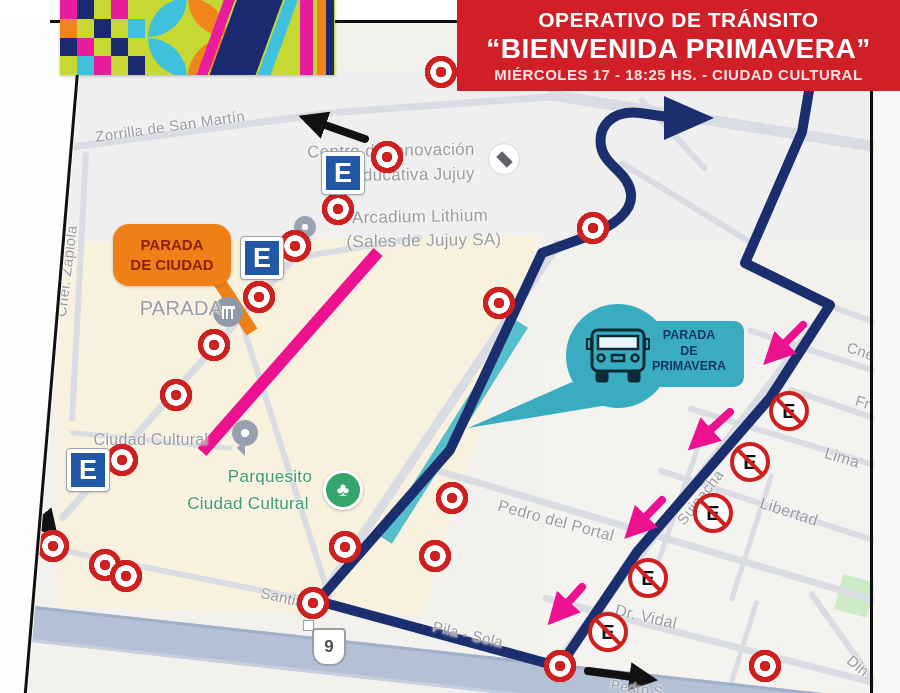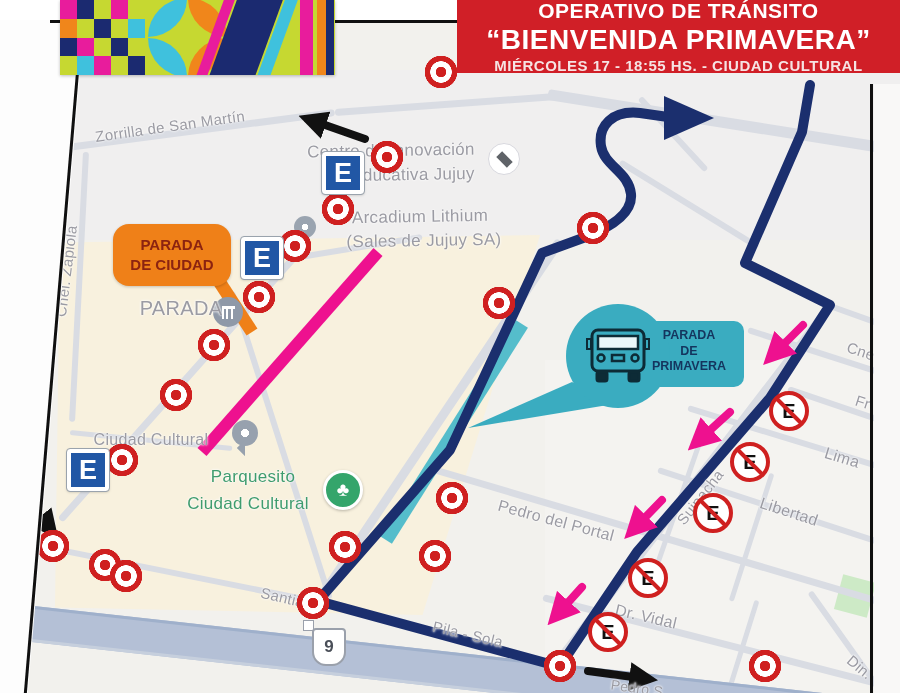--- a/index.html
+++ b/index.html
@@ -48,21 +48,21 @@
   
   .margin-left{position:absolute;left:-10px;top:-24px;width:90px;height:800px;background:#fdfdfd;
     transform:rotate(4.8deg);transform-origin:90px 96px;}
   .frame-left{position:absolute;left:76px;top:72px;width:3px;height:640px;background:#101010;
     transform:rotate(4.8deg);transform-origin:0 0;}
   .frame-right{position:absolute;left:870px;top:84px;width:3px;height:609px;background:#101010;}
   .margin-right{position:absolute;left:874px;top:84px;width:26px;height:609px;background:#f9f8f7;}
   .frame-top{position:absolute;left:50px;top:20px;width:412px;height:3px;background:#101010;}
   .margin-top{position:absolute;left:0;top:0;width:462px;height:20px;background:#fff;}
   
-  .banner{position:absolute;left:457px;top:0;width:443px;height:73px;background:var(--c-red);
+  .banner{position:absolute;left:457px;top:0;width:443px;height:91px;background:var(--c-red);
     color:#fff;text-align:center;display:flex;flex-direction:column;justify-content:center;gap:1px;}
   .banner .l1{font-size:21px;font-weight:800;letter-spacing:.5px;}
   .banner .l2{font-size:28px;font-weight:800;letter-spacing:.5px;}
   .banner .l3{font-size:15px;font-weight:600;color:#f6e3e3;letter-spacing:.5px;}
   
   .logo{position:absolute;left:60px;top:0;width:275px;height:75px;background:var(--c-lime);overflow:hidden;box-shadow:0 1px 3px rgba(0,0,0,.25);}
   #logo-grid{position:absolute;left:0;top:0;width:85px;height:75px;display:grid;
     grid-template-columns:repeat(5,1fr);grid-template-rows:repeat(4,1fr);}
   .petal{position:absolute;width:39px;height:39px;}
   .p-tl{left:88px;top:-2px;background:var(--c-cyan);border-radius:100% 0 100% 0;}
@@ -164,21 +164,21 @@
       </div>
     <div id="labels">
         <div class="mlabel g" style="left: 170px; top: 126px; font-size: 15px; transform: translate(-50%, -50%) rotate(-8deg);">Zorrilla de San Martín</div>
         <div class="mlabel g" style="left: 66px; top: 271px; font-size: 15px; transform: translate(-50%, -50%) rotate(-83deg);">Cnel. Zapiola</div>
         <div class="mlabel g" style="left: 391px; top: 151px; font-size: 17px; transform: translate(-50%, -50%) rotate(-1deg);">Centro de Innovación</div>
         <div class="mlabel g" style="left: 413px; top: 175px; font-size: 17px; transform: translate(-50%, -50%) rotate(-1deg);">Educativa Jujuy</div>
         <div class="mlabel g" style="left: 420px; top: 217px; font-size: 17px; transform: translate(-50%, -50%) rotate(-1deg);">Arcadium Lithium</div>
         <div class="mlabel g" style="left: 424px; top: 241px; font-size: 17px; transform: translate(-50%, -50%) rotate(-1deg);">(Sales de Jujuy SA)</div>
         <div class="mlabel g" style="left: 181px; top: 308px; font-size: 20px; transform: translate(-50%, -50%) rotate(0deg);">PARADA</div>
         <div class="mlabel g" style="left: 151px; top: 440px; font-size: 16px; transform: translate(-50%, -50%) rotate(0deg);">Ciudad Cultural</div>
-        <div class="mlabel gr" style="left: 253px; top: 477px; font-size: 17px; transform: translate(-50%, -50%) rotate(0deg); text-align: right;">Parquesito</div>
+        <div class="mlabel gr" style="left: 270px; top: 477px; font-size: 17px; transform: translate(-50%, -50%) rotate(0deg); text-align: right;">Parquesito</div>
         <div class="mlabel gr" style="left: 248px; top: 504px; font-size: 17px; transform: translate(-50%, -50%) rotate(0deg);">Ciudad Cultural</div>
         <div class="mlabel g" style="left: 556px; top: 521px; font-size: 16px; transform: translate(-50%, -50%) rotate(15deg);">Pedro del Portal</div>
         <div class="mlabel g" style="left: 291px; top: 599px; font-size: 15px; transform: translate(-50%, -50%) rotate(13deg);">Santiago</div>
         <div class="mlabel g" style="left: 468px; top: 634px; font-size: 15px; transform: translate(-50%, -50%) rotate(13deg);">Pila - Sola</div>
         <div class="mlabel g" style="left: 646px; top: 617px; font-size: 16px; transform: translate(-50%, -50%) rotate(13deg);">Dr. Vidal</div>
         <div class="mlabel g" style="left: 842px; top: 458px; font-size: 16px; transform: translate(-50%, -50%) rotate(17deg);">Lima</div>
         <div class="mlabel g" style="left: 789px; top: 512px; font-size: 16px; transform: translate(-50%, -50%) rotate(18deg);">Libertad</div>
         <div class="mlabel g" style="left: 861px; top: 351px; font-size: 15px; transform: translate(-50%, -50%) rotate(18deg);">Cne</div>
         <div class="mlabel g" style="left: 863px; top: 402px; font-size: 15px; transform: translate(-50%, -50%) rotate(18deg);">Fr</div>
         <div class="mlabel g" style="left: 860px; top: 667px; font-size: 15px; transform: translate(-50%, -50%) rotate(40deg);">Din.</div>
@@ -278,15 +278,15 @@
     <div class="band navy"></div>
     <div class="band cyan"></div>
     <div class="vs vs1"></div>
     <div class="vs vs2"></div>
     <div class="vs vs3"></div>
     <div class="vs vs4"></div>
   </div>
   <div class="banner">
     <div class="l1">OPERATIVO DE TRÁNSITO</div>
     <div class="l2">“BIENVENIDA PRIMAVERA”</div>
-    <div class="l3">MIÉRCOLES 17 - 18:55 HS. - CIUDAD CULTURAL</div>
+    <div class="l3">MIÉRCOLES 17 - 18:25 HS. - CIUDAD CULTURAL</div>
   </div>
 </div>
 
 </body></html>

